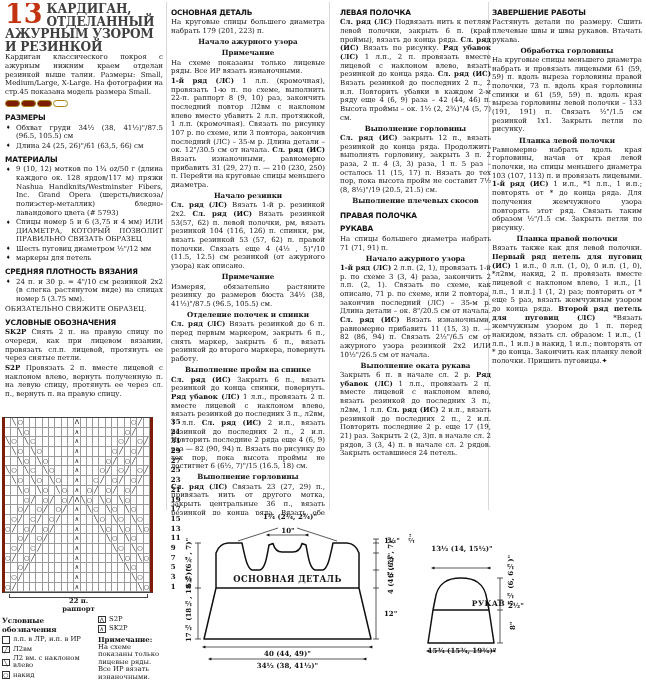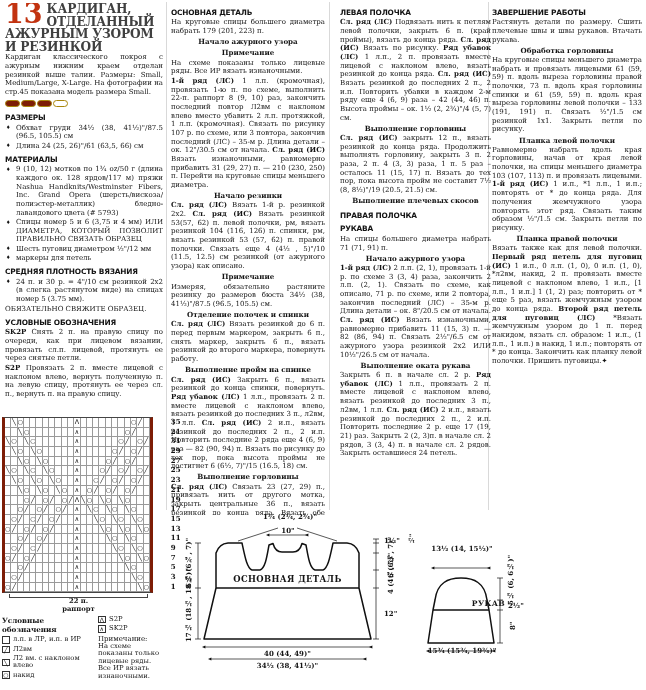--- a/index.html
+++ b/index.html
@@ -40,21 +40,21 @@
   #chart-rows { width:12px; margin-left:18px; }
   .rnum { height:9.7px; line-height:9.7px; font-size:7px; font-weight:bold; }
   .bracket { width:139px; height:4px; border-left:1px solid #444; border-right:1px solid #444; border-bottom:1px solid #444; margin:1px 0 0 7px; }
   .bracket-label { width:145px; margin-left:4px; text-align:center; font-weight:bold; font-size:6.8px; line-height:1.05; }
   #legend { display:flex; margin-top:3px; }
   #legend-left { width:96px; }
   #legend-right { width:66px; }
   .leg-title { font-weight:bold; font-size:7.2px; margin-bottom:2.5px; }
   .leg-item { display:flex; align-items:center; margin-bottom:2px; font-size:6.8px; line-height:1.05; text-align:left; }
   .leg-box { width:7.5px; height:7.5px; border:1px solid #333; margin-right:3.5px; font-family:"DejaVu Sans",sans-serif; font-size:6px; line-height:6.5px; text-align:center; flex:none; }
-  .leg-note-title { font-weight:normal; font-size:7px; margin-top:1px; }
+  .leg-note-title { font-weight:bold; font-size:7px; margin-top:1px; }
   .leg-note { font-size:6.8px; line-height:1.12; text-align:left; }
 
   
   .schem { position:absolute; }
   .schem svg { position:absolute; left:0; overflow:visible; }
   .dim { position:absolute; font-weight:bold; font-size:7px; white-space:nowrap; }
   .dim.c { text-align:center; }
   .dim.sm { font-size:6.3px; }
   .rot { writing-mode:vertical-rl; transform:rotate(180deg); text-align:center; }
   .piece-label { position:absolute; font-weight:bold; letter-spacing:0.4px; text-align:center; font-size:8.4px; }

